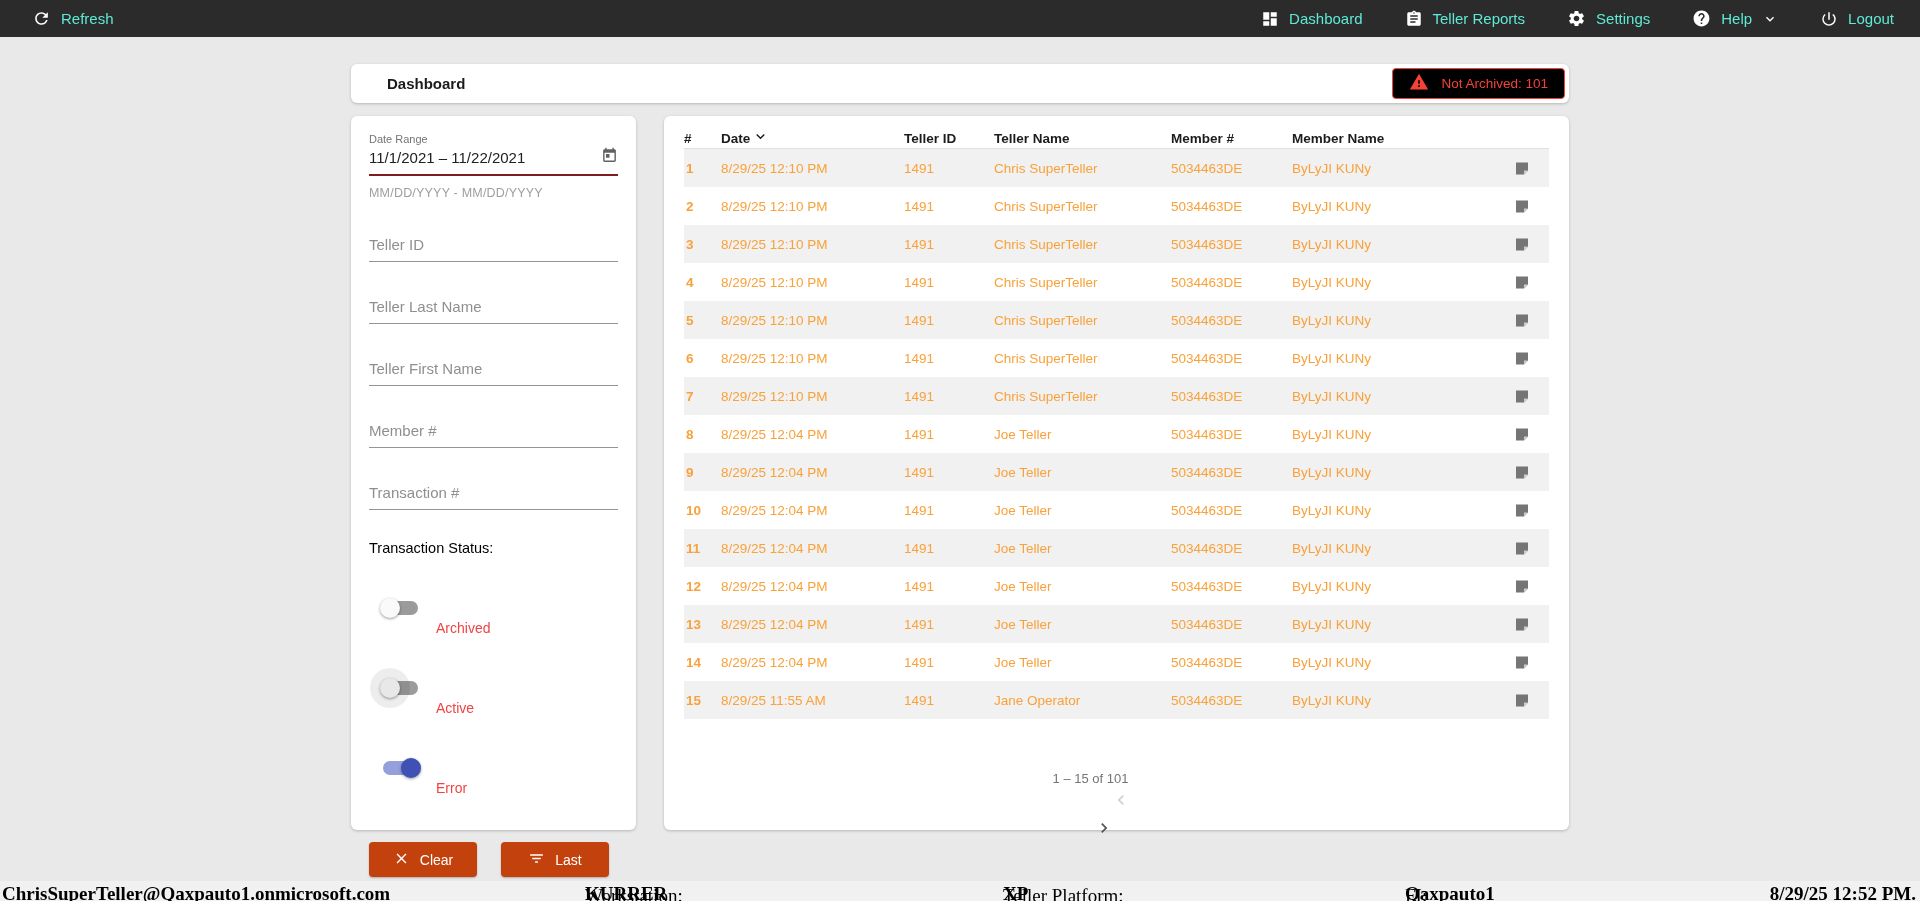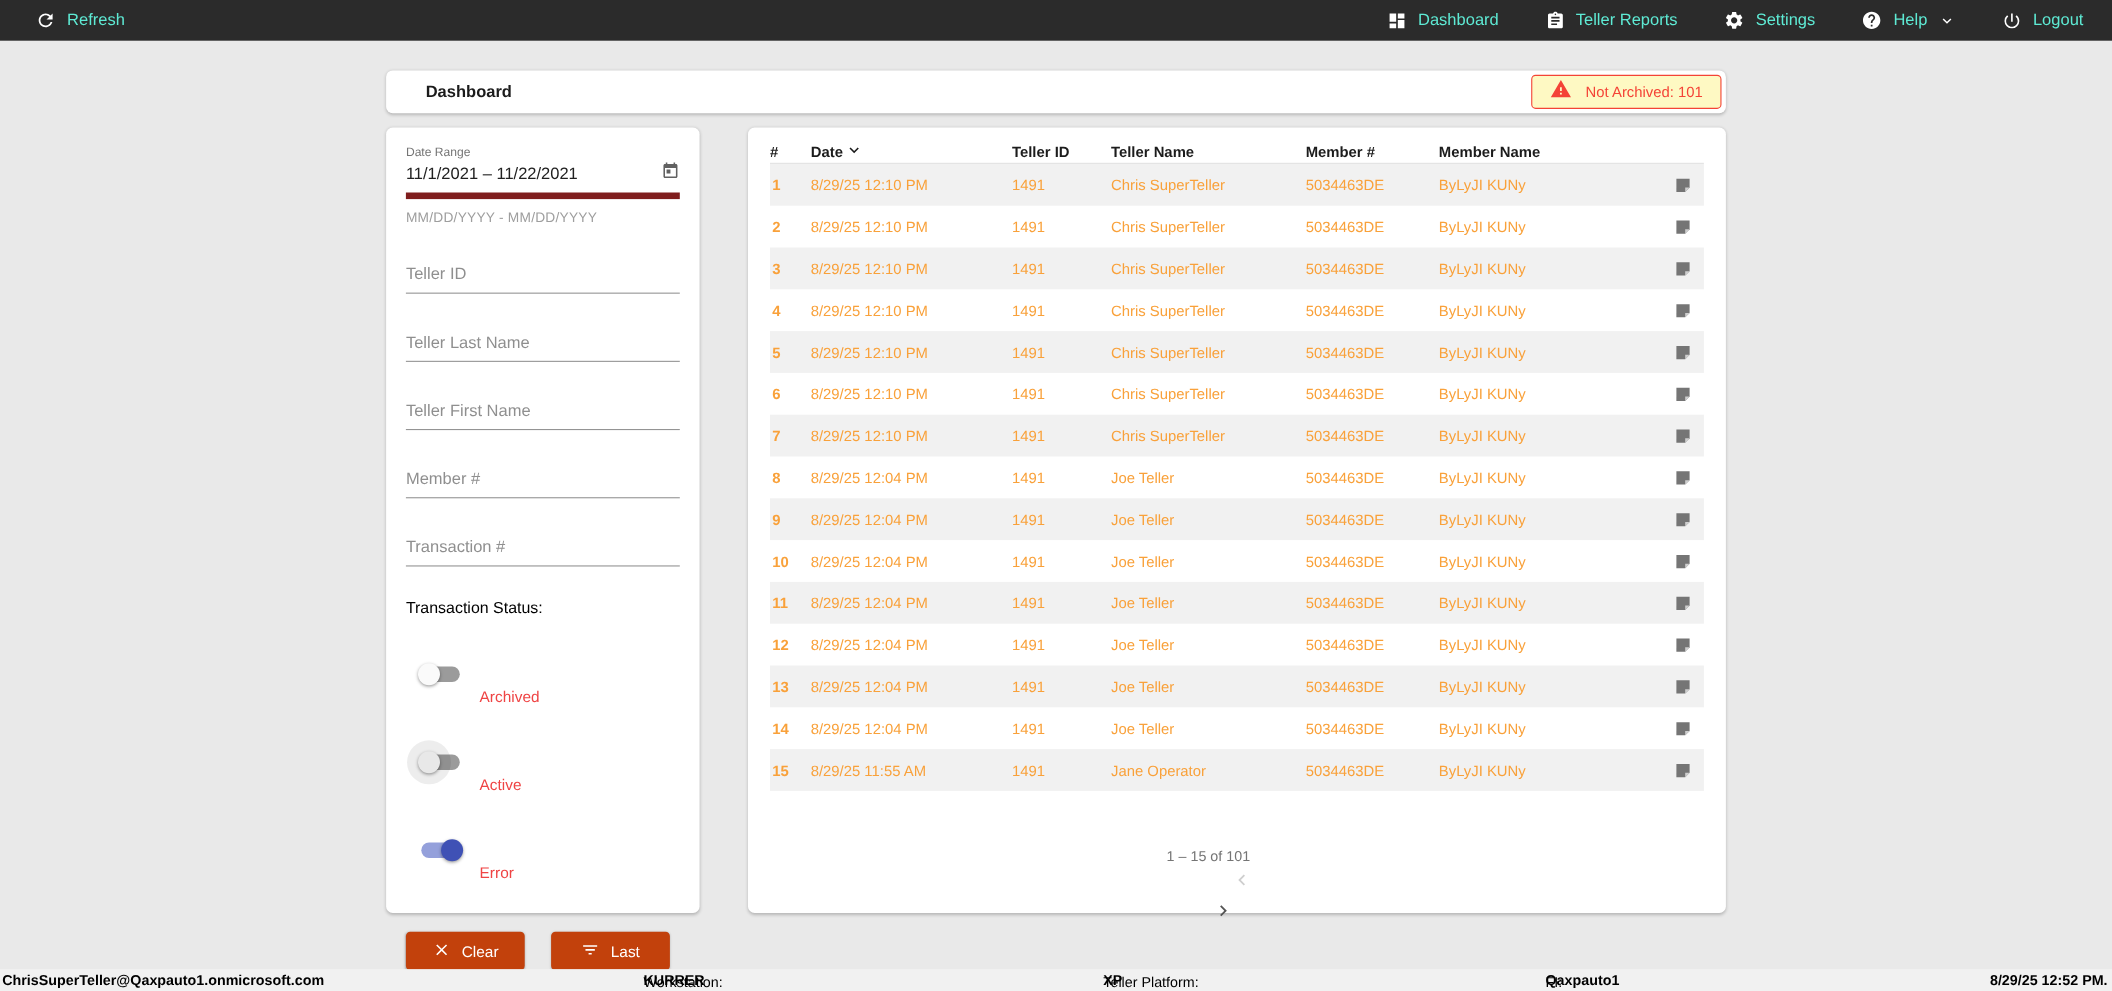--- a/index.html
+++ b/index.html
@@ -12,29 +12,29 @@
   .topbar .left { display:flex; align-items:center; gap:10px; }
   .topbar .right { margin-left:auto; display:flex; align-items:center; gap:42px; }
   .topbar svg { display:block; }
 
   
   .page { width:1218px; margin:0 auto; }
   .card { background:#fff; border-radius:6px; box-shadow:0 1px 3px rgba(0,0,0,.22); }
 
   .header-card { margin-top:27px; height:39px; display:flex; align-items:center; padding:0 4px 0 36px; }
   .header-title { font-size:15px; font-weight:700; color:#1b1b1b; }
-  .badge { margin-left:auto; height:31px; display:flex; align-items:center; gap:12px; border:1px solid #f44336; border-radius:4px; padding:0 16px; background:#fef9c3; cursor:pointer; }
+  .badge { margin-left:auto; height:31px; display:flex; align-items:center; gap:12px; border:1px solid #f44336; border-radius:4px; padding:0 16px; background:#000000; cursor:pointer; }
   .badge-text { color:#f44336; font-size:13.5px; }
 
-  .content-row { display:flex; gap:44px; margin-top:13px; }
+  .content-row { display:flex; gap:28px; margin-top:13px; }
 
   
   .filter-card { width:285px; height:714px; padding:16px 18px 0 18px; position:relative; }
   .dr-label { font-size:11px; color:#757575; margin-top:1px; }
-  .dr-row { display:flex; align-items:center; border-bottom:6px solid #7f1d1d; padding:2px 0 6px 0; }
+  .dr-row { display:flex; align-items:center; border-bottom:2px solid #7f1d1d; padding:2px 0 6px 0; }
   .dr-value { border:none; outline:none; background:transparent; font-size:15px; color:#212121; width:100%; font-family:"Liberation Sans",sans-serif; }
   .dr-hint { margin-top:10px; font-size:12.5px; color:#9e9e9e; letter-spacing:.2px; }
   .f-field { margin-top:30px; }
   .f-field input { width:100%; border:none; border-bottom:1px solid #949494; outline:none; background:transparent; font-size:15px; padding:6px 0 8px 0; color:#212121; font-family:"Liberation Sans",sans-serif; }
   .f-field input::placeholder { color:#8f8f8f; opacity:1; }
   .status-label { margin-top:30px; font-size:14.5px; color:#000; }
   .toggle-row { display:flex; align-items:center; margin-top:24px; margin-left:14px; }
   .toggle { width:35px; height:14px; border-radius:7px; background:#9b9b9b; position:relative; cursor:pointer; flex:none; }
   .toggle .thumb { width:20px; height:20px; border-radius:50%; background:#fafafa; position:absolute; top:-3px; left:-3px; box-shadow:0 1px 3px rgba(0,0,0,.4); }
   .toggle.on { background:#94a0db; }
@@ -52,21 +52,21 @@
   .trow { height:38px; font-size:13.5px; color:#f9a13a; cursor:pointer; }
   .trow:nth-child(odd) { background:#f1f1f1; }
   .cell-num { font-weight:700; padding-left:2px; }
   .cell-icon { display:flex; justify-content:center; padding-left:8px; }
   .pager { margin-top:52px; display:flex; align-items:center; justify-content:flex-end; gap:0; padding-right:52px; color:#757575; font-size:13px;flex-direction:column; }
   .pager .pg-prev { margin-left:60px; }
   .pager .pg-next { margin-left:26px; }
   .pg-btn { background:none; border:none; cursor:pointer; padding:4px; display:flex; }
 
   
-  .footer { position:absolute; left:0; bottom:0; width:1920px; height:20px; background:#f1f1f1; font-size:13px; color:#000; }
+  .footer { position:absolute; left:0; bottom:0; width:1920px; height:20px; background:#f1f1f1; font-size:19px; color:#000;font-family:Liberation Serif, serif; }
   .footer span { position:absolute; top:2px; white-space:nowrap; }
   .f-email { left:2px; font-weight:700; }
   .f-ws { left:585px; } .f-tp { left:1003px; } .f-fi { left:1405px; }
   .f-time { right:4px; font-weight:700; }
   .footer b { font-weight:700; }
 </style>
 </head>
 <body>
 
 <div class="topbar">

